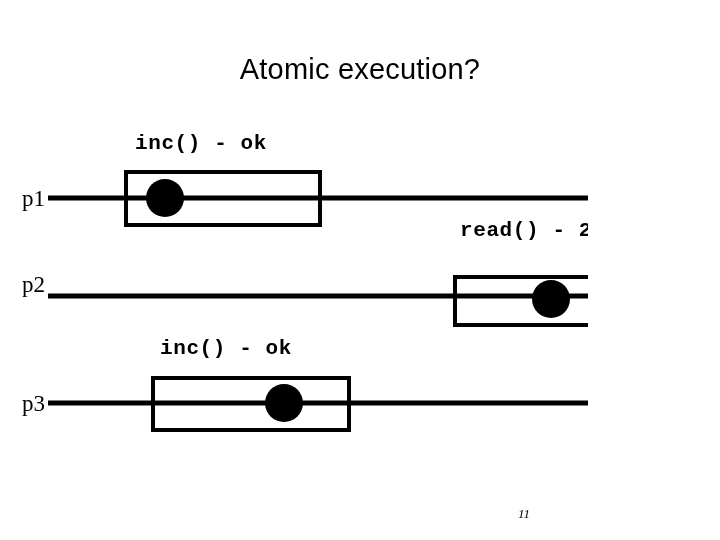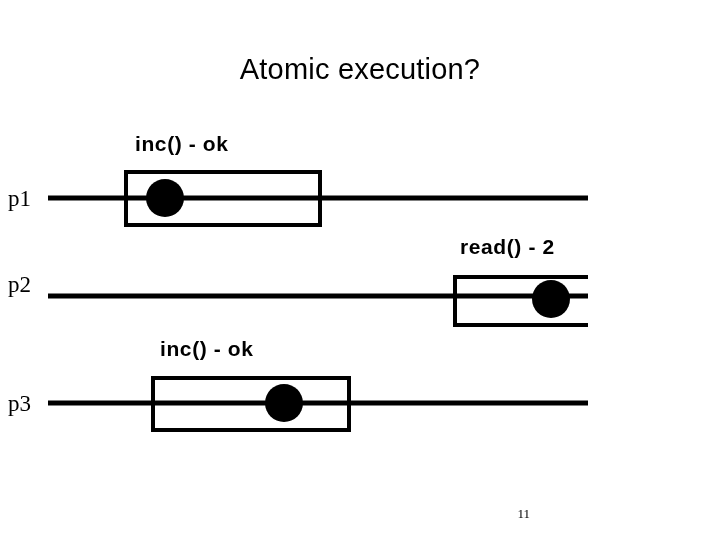--- a/index.html
+++ b/index.html
@@ -28,24 +28,25 @@
     letter-spacing: 0.2px;
     line-height: 1.1;
   }
   .proc-label {
     position: absolute;
     font-family: "Liberation Serif", serif;
     font-size: 23px;
     color: #000000;
     line-height: 1;
     white-space: nowrap;
+    margin-left: 14px;
   }
   .op-label {
     position: absolute;
-    font-family: Liberation Sans, sans-serif;
+    font-family: Liberation Mono, monospace;
     font-weight: bold;
     font-size: 21px;
     color: #000000;
     letter-spacing: 0.6px;
     white-space: nowrap;
     line-height: 1;
   }
   .timeline-svg {
     position: absolute;
     left: 0;
@@ -67,36 +68,37 @@
     stroke-width: 4;
   }
   .lin-point {
     fill: #000000;
   }
   #page-number {
     position: absolute;
     right: 58px;
     top: 507px;
     font-family: "Liberation Serif", serif;
+    font-style: italic;
     font-size: 13px;
     color: #000000;
     line-height: 1;
   }
 </style>
 </head>
 <body>
 
 <div id="slide">
 
   <div id="slide-title">Atomic execution?</div>
 
   <div class="op-label" style="left:135px; top:133px;">inc() - ok</div>
   <div class="proc-label" style="left:8px; top:187px;">p1</div>
 
-  <div class="op-label" style="left:460px; top:236px;">read() - 2</div>
+  <div class="op-label" style="left:460px; top:220px;">read() - 2</div>
   <div class="proc-label" style="left:8px; top:273px;">p2</div>
 
   <div class="op-label" style="left:160px; top:338px;">inc() - ok</div>
   <div class="proc-label" style="left:8px; top:392px;font-family:Liberation Serif, serif;">p3</div>
 
   <svg class="timeline-svg" viewBox="0 0 720 540">
     <g id="tl-group">
         <line x1="48" y1="198" x2="686" y2="198" class="tl-line"></line>
         <polygon points="684,190 700,198 684,206" class="tl-head"></polygon>
         <rect x="126" y="172" width="194" height="53" class="op-box"></rect>

